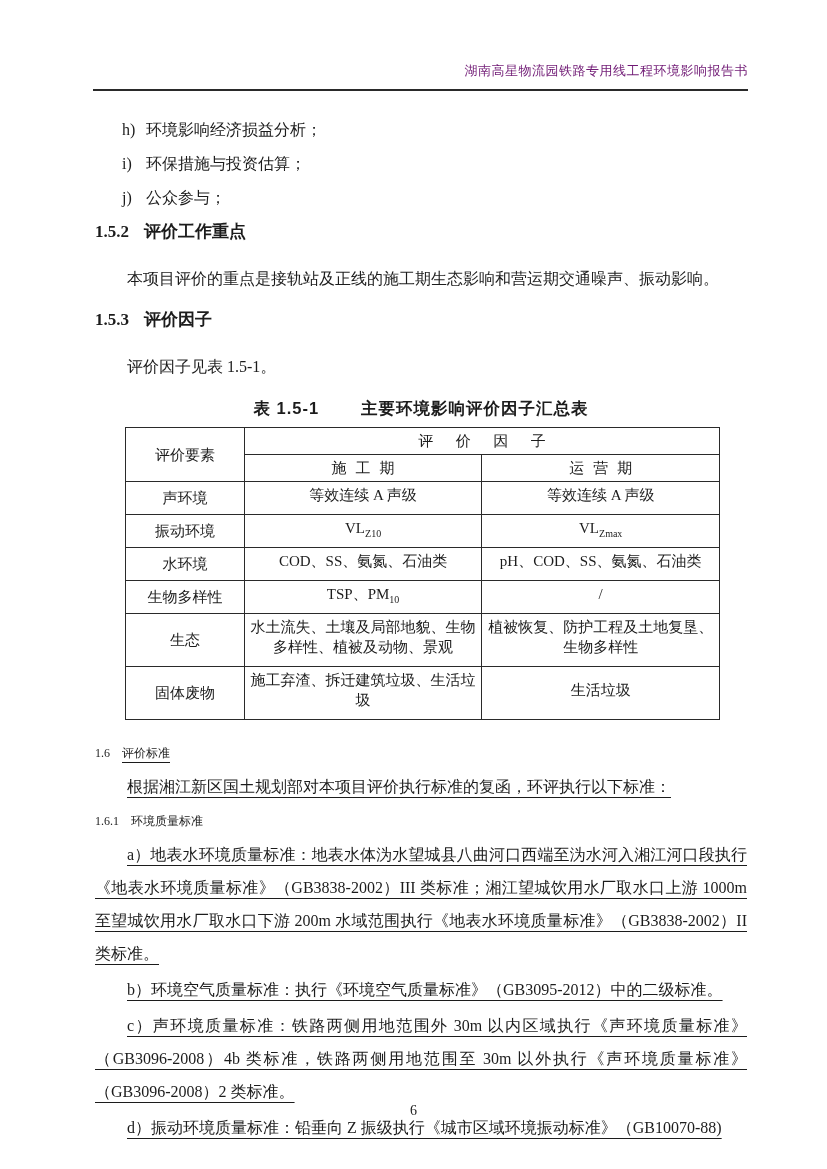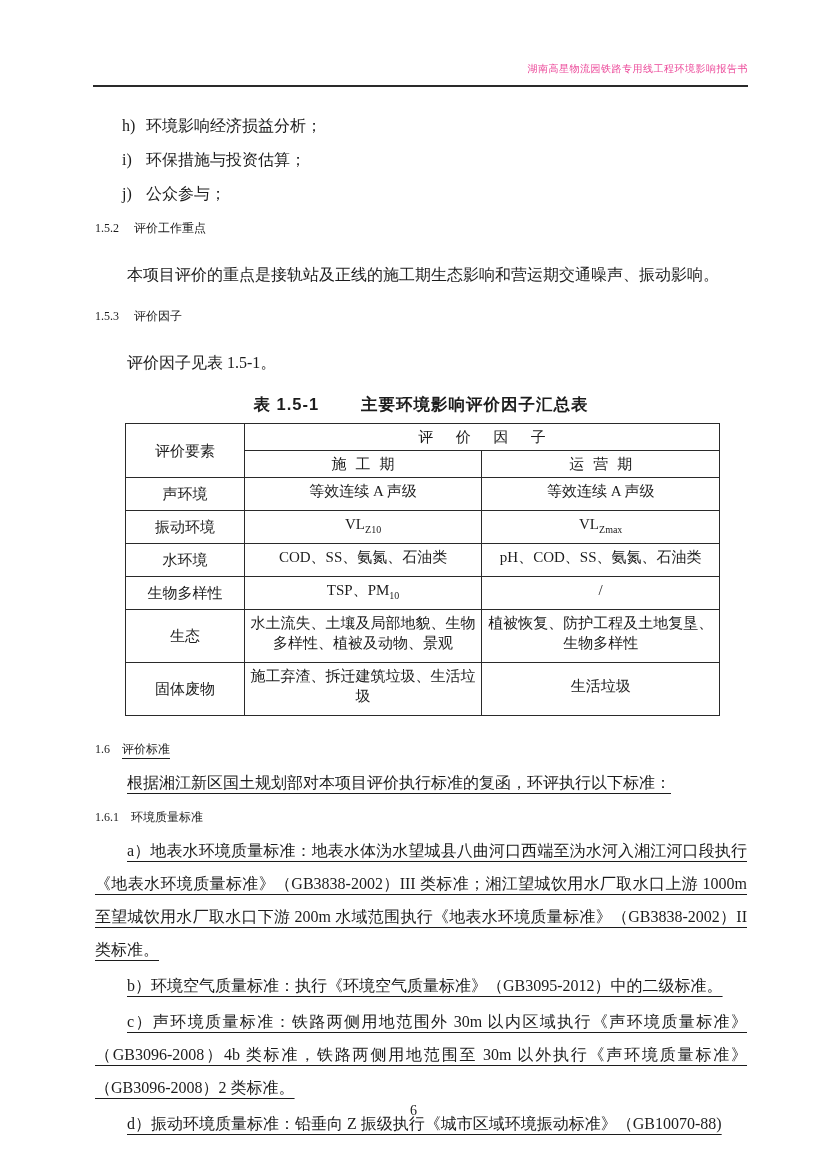--- a/index.html
+++ b/index.html
@@ -9,33 +9,33 @@
     width: 827px; height: 1169px;
     margin: 0 auto;
     background: #ffffff;
     color: #1c1c1c;
     font-family: "Liberation Serif", "DejaVu Serif", serif;
     overflow: hidden;
   }
   .header {
     margin: 62px 79px 0 93px;
     text-align: right;
-    font-size: 10px;
+    font-size: 13px;
     letter-spacing: 0.5px;
-    color: #ec4899;
+    color: #701a75;
     border-bottom: 2px solid #2a2a2a;
     padding-bottom: 9px;
   }
   .content { padding: 0 80px 0 95px; font-size: 16px; }
 
   .doc-list { margin-top: 29px; }
   .doc-list-item { margin-left: 27px; line-height: 20px; margin-bottom: 14px; }
   .doc-list-item .marker { display: inline-block; width: 24px; }
 
-  .h2 { margin-top: 8px; line-height: 20px; font-size: 12px; }
+  .h2 { margin-top: 8px; line-height: 20px; font-size: 17px; font-weight: bold; }
   .h2 .h-num { margin-right: 15px; }
 
   .para { text-indent: 2em; line-height: 34px; text-align: justify; margin-top: 20px; }
   .para-tight { text-indent: 2em; line-height: 22px; margin-top: 12px; }
 
   .table-caption {
     margin-top: 14px;
     text-align: center;
     font-family: "Liberation Sans", "DejaVu Sans", sans-serif;
     font-weight: bold;

